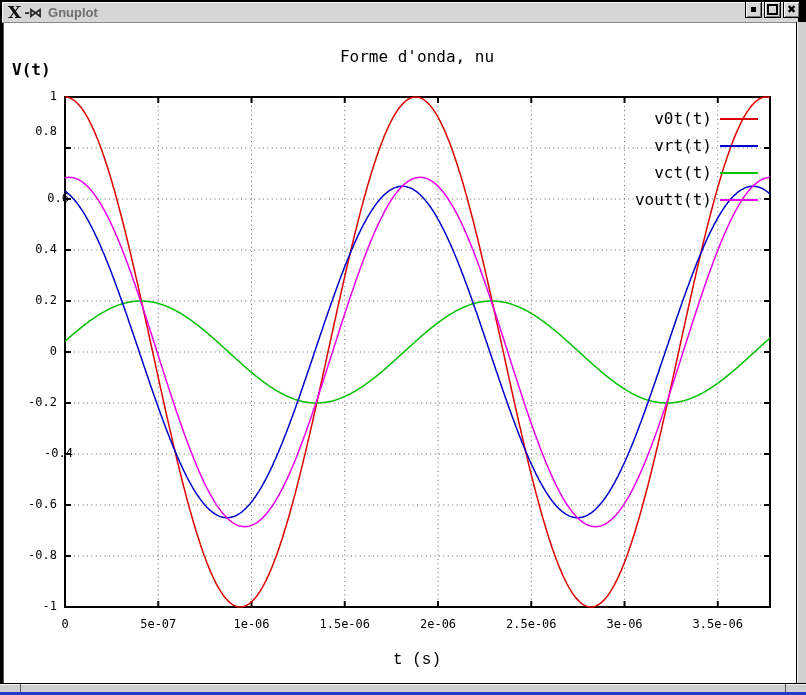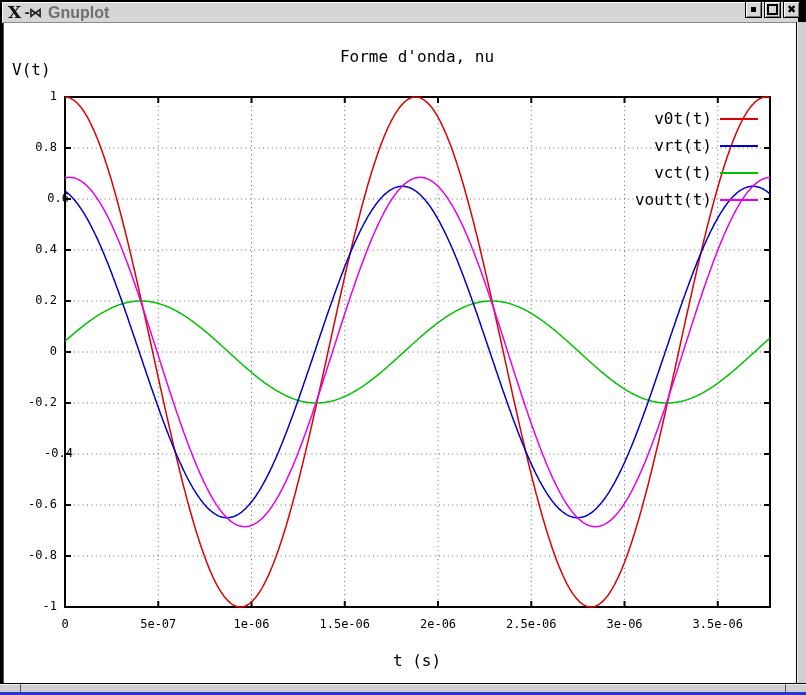--- a/index.html
+++ b/index.html
@@ -5,21 +5,21 @@
   html,body{margin:0;padding:0;background:#000;}
   #window{position:relative;width:806px;height:695px;background:#000;overflow:hidden;
           font-family:"DejaVu Sans Mono", monospace;}
   
   #titlebar{position:absolute;left:2px;top:2px;width:795px;height:19px;background:#d6d6d6;
             border-top:1px solid #f8f8f8;border-left:1px solid #f8f8f8;
             border-bottom:1px solid #8a8a8a;display:flex;align-items:center;}
   .xlogo{font-family:"DejaVu Serif", serif;font-weight:bold;font-size:17px;color:#111;
          margin-left:5px;line-height:17px;}
   .pin{font-size:13px;color:#222;margin-left:2px;letter-spacing:-2px;font-weight:bold;}
-  .wtitle{font-family:"Liberation Sans", sans-serif;font-weight:bold;font-size:16px;
+  .wtitle{font-family:"Liberation Sans", sans-serif;font-weight:bold;font-size:13px;
           color:#6f6f6f;margin-left:8px;}
   #btns{position:absolute;right:6px;top:1px;display:flex;gap:2px;}
   .wbtn{width:15px;height:15px;background:#d6d6d6;border:1px solid #000;
         box-shadow:inset 1px 1px 0 #fff, inset -1px -1px 0 #777;
         display:flex;align-items:center;justify-content:center;cursor:pointer;}
   .glyph-dot{width:5px;height:5px;background:#000;}
   .glyph-sq{width:7px;height:7px;border:2px solid #000;}
   .glyph-x{font-size:11px;font-weight:bold;color:#000;line-height:11px;
            font-family:"DejaVu Sans", sans-serif;}
   
@@ -28,22 +28,22 @@
   #rightborder{position:absolute;right:0;top:22px;width:9px;height:662px;background:#cfcfcf;
                border-left:1px solid #000;box-shadow:inset 1px 0 0 #f2f2f2;}
   #bottombar{position:absolute;left:0;bottom:3px;width:806px;height:8px;background:#cfcfcf;
              border-top:1px solid #000;box-shadow:inset 0 1px 0 #f2f2f2;}
   .notch{position:absolute;top:0;width:1px;height:8px;background:#555;}
   #bottomblue{position:absolute;left:0;bottom:0;width:806px;height:3px;background:#2936cc;}
   
   #plotsvg{position:absolute;left:0;top:0;}
   .ptext{position:absolute;font-size:16px;color:#000;white-space:nowrap;}
   #chart-title{left:417px;top:47px;transform:translateX(-50%);}
-  #ylabel{left:12px;top:60px;}
-  #xlabel{left:417px;top:651px;transform:translateX(-50%);}
+  #ylabel{left:12px;top:60px;font-weight:bold;}
+  #xlabel{left:417px;top:651px;transform:translateX(-50%);font-family:Liberation Mono, monospace;}
   .xtick-label{position:absolute;font-size:12px;color:#000;transform:translateX(-50%);
                white-space:nowrap;}
   .ytick-label{position:absolute;font-size:12px;color:#000;width:52px;text-align:right;
                white-space:nowrap;}
   
   #legend{position:absolute;left:580px;top:105px;width:178px;}
   .lrow{display:flex;justify-content:flex-end;align-items:center;height:27px;}
   .lname{font-size:16px;color:#000;}
   .lline{width:38px;height:2px;margin-left:8px;flex:none;}
 </style>
@@ -126,21 +126,21 @@
   <div id="labels">
       <div class="xtick-label" style="left: 65px; top: 617px;">0</div>
       <div class="xtick-label" style="left: 158.254px; top: 617px;">5e-07</div>
       <div class="xtick-label" style="left: 251.508px; top: 617px;">1e-06</div>
       <div class="xtick-label" style="left: 344.762px; top: 617px;">1.5e-06</div>
       <div class="xtick-label" style="left: 438.016px; top: 617px;">2e-06</div>
       <div class="xtick-label" style="left: 531.27px; top: 617px;">2.5e-06</div>
       <div class="xtick-label" style="left: 624.524px; top: 617px;">3e-06</div>
       <div class="xtick-label" style="left: 717.778px; top: 617px;">3.5e-06</div>
       <div class="ytick-label" style="left: 5px; top: 89px;">1</div>
-      <div class="ytick-label" style="left: 5px; top: 140px; text-align: right;">0.8</div>
+      <div class="ytick-label" style="left: 5px; top: 124px; text-align: right;">0.8</div>
       <div class="ytick-label" style="left: 5px; top: 191px; padding-left: 12px;">0.6</div>
       <div class="ytick-label" style="left: 5px; top: 242px;">0.4</div>
       <div class="ytick-label" style="left: 5px; top: 293px;">0.2</div>
       <div class="ytick-label" style="left: 5px; top: 344px;">0</div>
       <div class="ytick-label" style="left: 5px; top: 395px;">-0.2</div>
       <div class="ytick-label" style="left: 5px; top: 446px; margin-left: 16px;">-0.4</div>
       <div class="ytick-label" style="left: 5px; top: 497px;">-0.6</div>
       <div class="ytick-label" style="left: 5px; top: 548px;">-0.8</div>
       <div class="ytick-label" style="left: 5px; top: 599px;">-1</div>
     </div>

